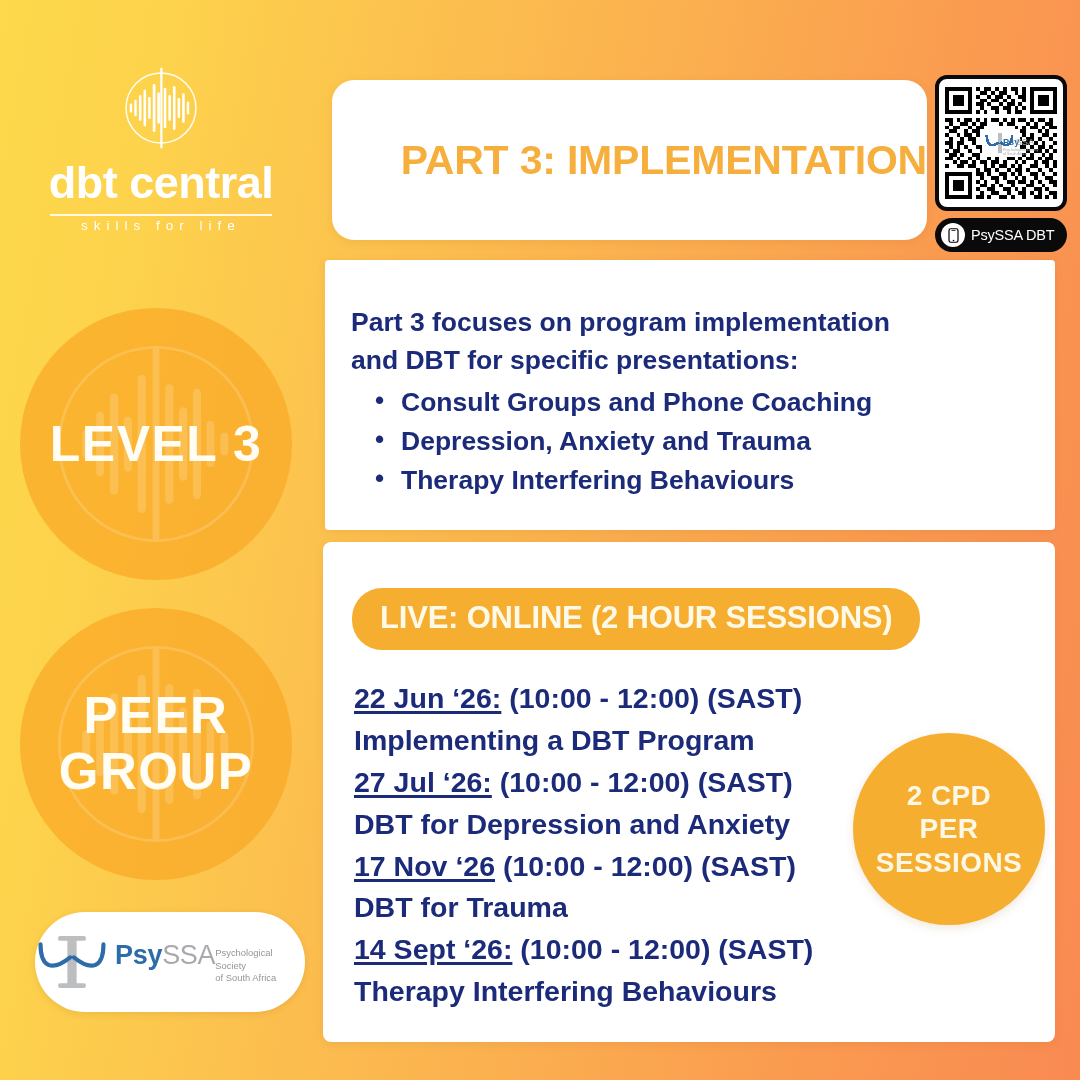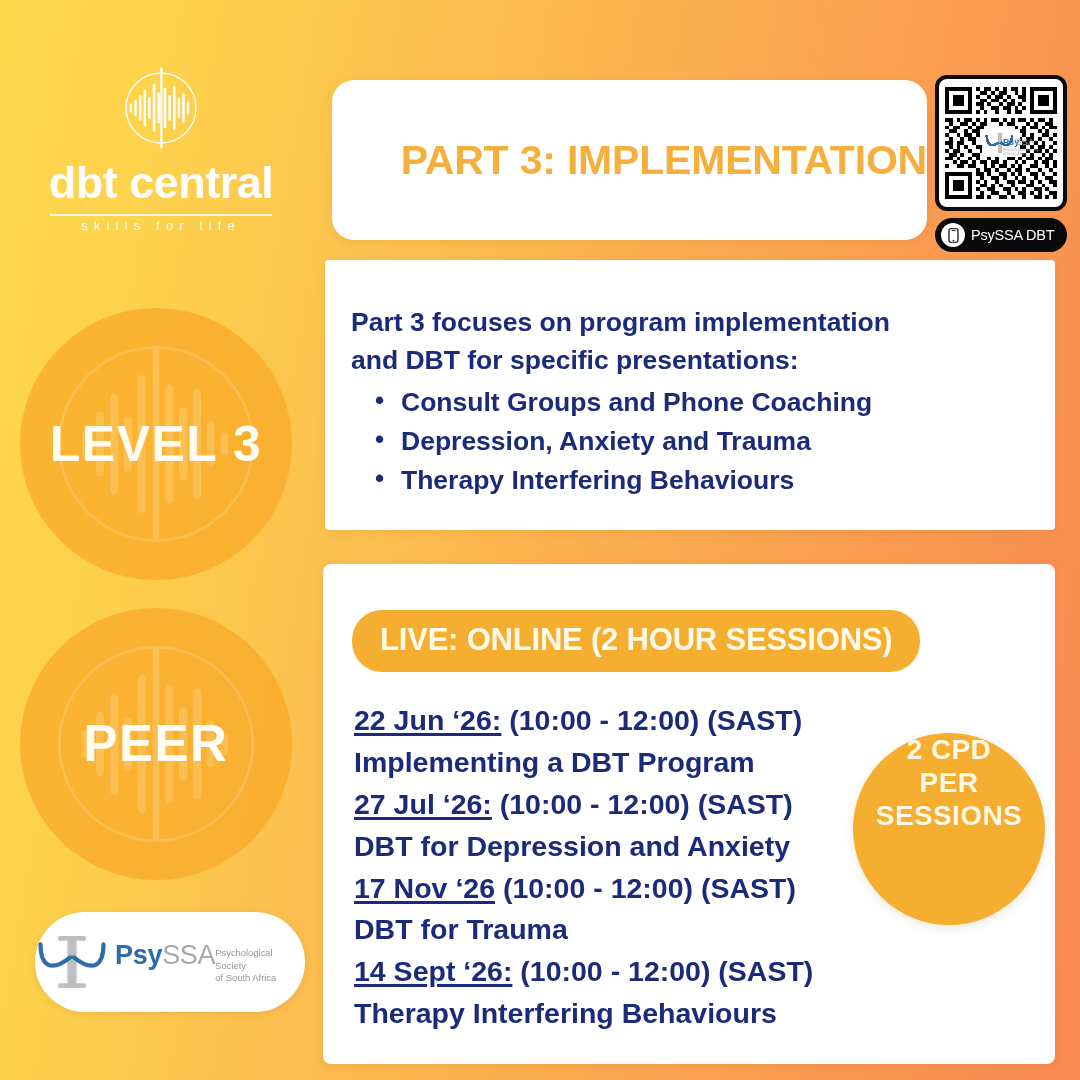--- a/index.html
+++ b/index.html
@@ -79,41 +79,41 @@
   .desc-list { list-style:none; margin-top:4px; }
   .desc-list li {
     color:#1B2B7A; font-size:26.5px; font-weight:700; line-height:1.46;
     padding-left:50px; position:relative;
   }
   .desc-list li::before {
     content:"•"; position:absolute; left:24px; top:-1px; font-size:26px;
   }
 
   .card-sched {
-    left:323px; top:564px; width:732px; height:500px; border-radius:8px;
+    left:323px; top:542px; width:732px; height:500px; border-radius:8px;
     padding:46px 0 0 0; overflow:hidden;
   }
   .live-pill {
     margin-left:29px; display:inline-flex; align-items:center; justify-content:center;
     background:#F6AE31; color:#FFF9E8; border-radius:30px;
     padding:12px 28px 14px 28px; font-size:31px; font-weight:700; letter-spacing:-0.2px;
   }
   .sched-list { margin:28px 0 0 31px; position:relative; z-index:3; }
   .sched-date {
     color:#1B2B7A; font-size:28.5px; font-weight:700; line-height:1.47; white-space:nowrap;
   }
   .sched-date .u { text-decoration:underline; text-underline-offset:3px; text-decoration-thickness:2.5px; }
   .sched-topic {
     color:#1B2B7A; font-size:28.5px; font-weight:700; line-height:1.47; white-space:nowrap;
   }
 
   .cpd-badge {
     position:absolute; left:853px; top:733px; width:192px; height:192px; border-radius:50%;
     background:#F6AE31; z-index:5;
-    display:flex; align-items:flex-start; justify-content:center; text-align:center;
+    display:flex; align-items:center; justify-content:center; text-align:center;
     box-shadow:0 3px 10px rgba(150,90,10,.14);
   }
   .cpd-badge span {
     color:#FDF8E6; font-size:28px; font-weight:700; line-height:1.18; letter-spacing:.4px;
   }
 
   
   .qr-wrap { position:absolute; left:935px; top:75px; width:132px; height:180px; z-index:6; }
   .qr-box {
     width:132px; height:136px; background:#FFFFFF; border-radius:12px;
@@ -192,20 +192,21 @@
         <rect x="48.5" y="8" width="3" height="84" rx="1.5"></rect>
         <rect x="54" y="24" width="3.6" height="52" rx="1.8"></rect>
         <rect x="60" y="34" width="3.6" height="32" rx="1.8"></rect>
         <rect x="66" y="26" width="3.6" height="48" rx="1.8"></rect>
         <rect x="72" y="40" width="3.4" height="20" rx="1.7"></rect>
         <rect x="78" y="45" width="3.4" height="10" rx="1.7"></rect>
       </g>
     </svg>
     <div class="cap">
       <span>PEER</span><br>
+      <span>GROUP</span>
     </div>
   </div>
 
   <div class="psyssa-card">
     <svg class="psyssa-mark" viewBox="0 0 80 70">
       <rect x="35" y="10" width="10" height="50" fill="#BCBEC0"></rect>
       <rect x="25" y="7" width="30" height="5" rx="2" fill="#BCBEC0"></rect>
       <rect x="25" y="58" width="30" height="5" rx="2" fill="#BCBEC0"></rect>
       <path d="M6 16 C6 40, 18 46, 38 30" fill="none" stroke="#2D6CA8" stroke-width="4.5" stroke-linecap="round"></path>
       <path d="M74 16 C74 40, 62 46, 42 30" fill="none" stroke="#2D6CA8" stroke-width="4.5" stroke-linecap="round"></path>

